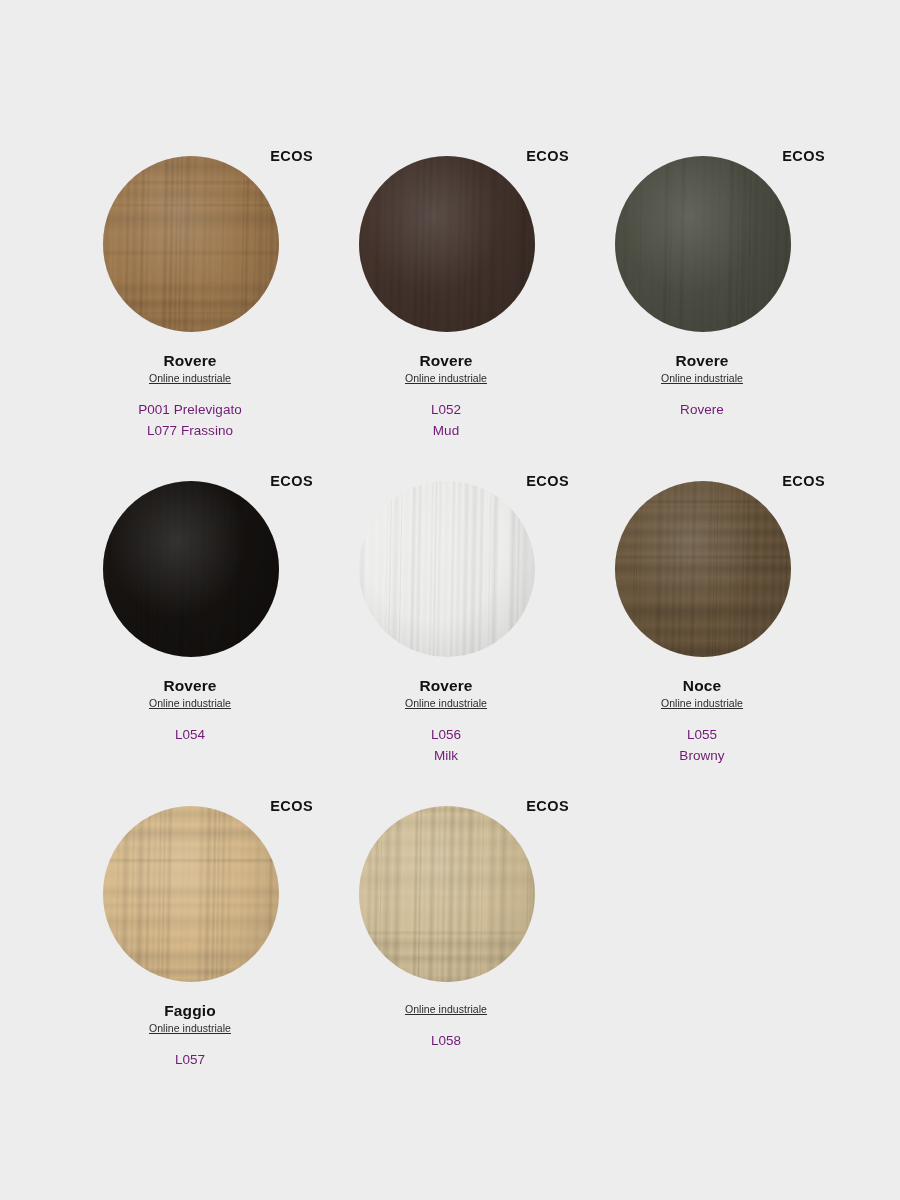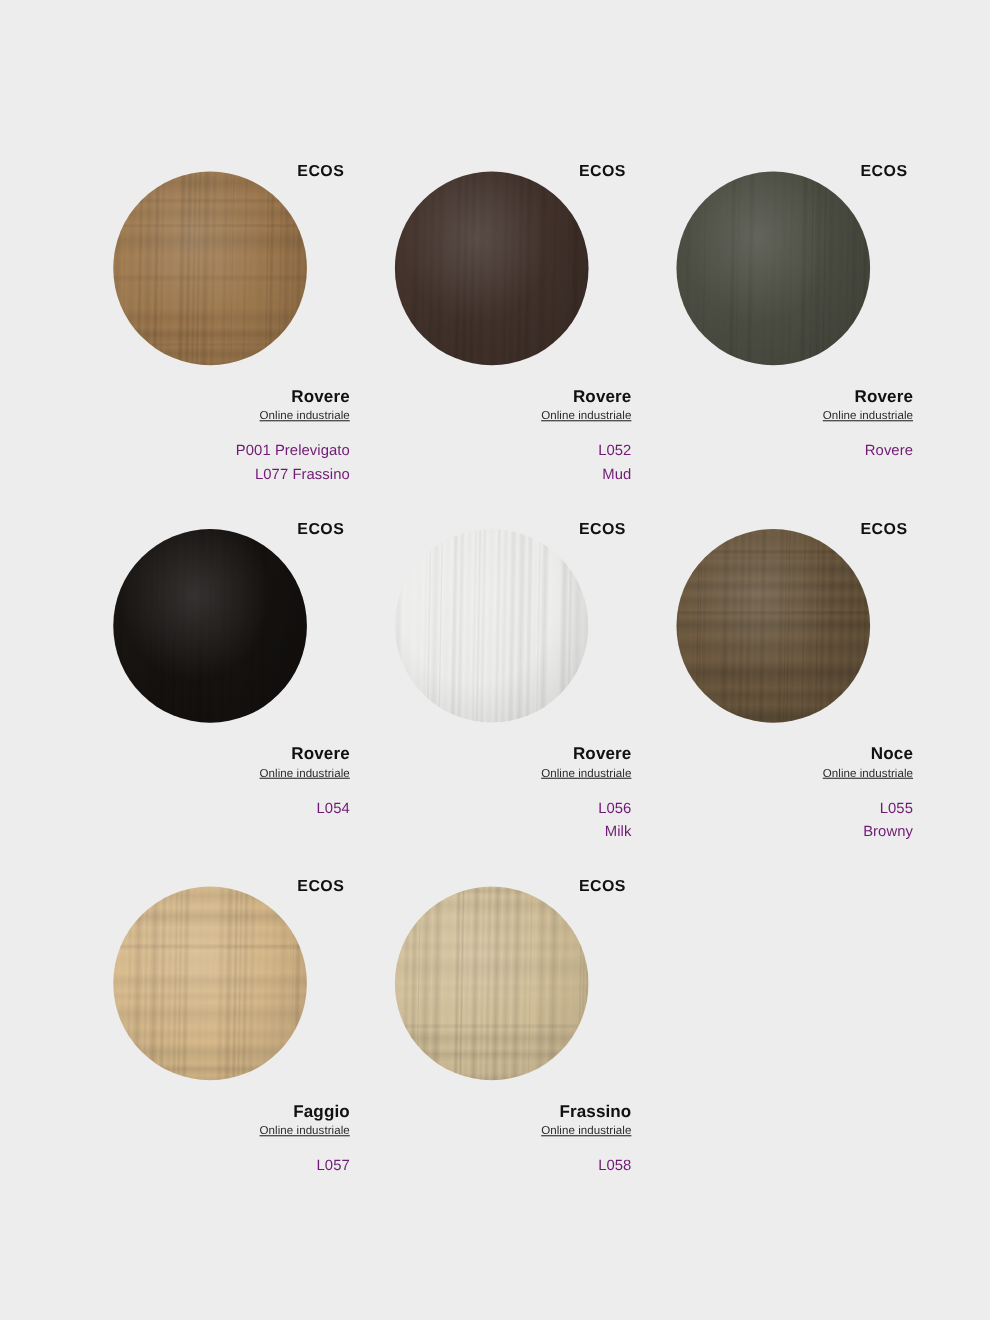--- a/index.html
+++ b/index.html
@@ -60,21 +60,21 @@
     left: 41px;
     top: 16px;
     width: 176px;
     height: 176px;
     border-radius: 50%;
     overflow: hidden;
   }
 
   .caption {
     width: 256px;
-    text-align: right;
+    text-align: center;
     padding-top: 11px;
   }
 
   .species {
     font-size: 15.5px;
     font-weight: 700;
     letter-spacing: 0.1px;
     line-height: 1.25;
     color: #111111;
   }
@@ -264,21 +264,20 @@
           <div class="brand">ECOS</div>
           <div class="swatch" style="background: rgb(214, 195, 156);">
             <div class="slats" style="background-size: auto 100%;"></div>
             <div class="grain" style="background-image: linear-gradient(91deg, rgba(0, 0, 0, 0) 0px, rgba(0, 0, 0, 0.02) 4.25px, rgba(0, 0, 0, 0) 8.51px, rgba(0, 0, 0, 0) 8.51px, rgba(0, 0, 0, 0.15) 11.91px, rgba(0, 0, 0, 0) 15.32px, rgba(0, 0, 0, 0) 15.32px, rgba(0, 0, 0, 0.196) 18.75px, rgba(0, 0, 0, 0) 22.18px, rgba(0, 0, 0, 0) 22.18px, rgba(0, 0, 0, 0.157) 23.21px, rgba(0, 0, 0, 0) 24.24px, rgba(0, 0, 0, 0) 24.24px, rgba(0, 0, 0, 0.19) 29.48px, rgba(0, 0, 0, 0) 34.72px, rgba(0, 0, 0, 0) 34.72px, rgba(0, 0, 0, 0.196) 39.7px, rgba(0, 0, 0, 0) 44.68px, rgba(0, 0, 0, 0) 44.68px, rgba(0, 0, 0, 0.04) 50.12px, rgba(0, 0, 0, 0) 55.57px, rgba(0, 0, 0, 0) 55.57px, rgba(0, 0, 0, 0.216) 58.17px, rgba(0, 0, 0, 0) 60.78px, rgba(0, 0, 0, 0) 60.78px, rgba(0, 0, 0, 0.216) 62.4px, rgba(0, 0, 0, 0) 64.02px, rgba(0, 0, 0, 0) 64.02px, rgba(0, 0, 0, 0.07) 67.14px, rgba(0, 0, 0, 0) 70.27px, rgba(0, 0, 0, 0) 70.27px, rgba(0, 0, 0, 0.21) 74.44px, rgba(0, 0, 0, 0) 78.61px, rgba(0, 0, 0, 0) 78.61px, rgba(0, 0, 0, 0.1) 81.02px, rgba(0, 0, 0, 0) 83.44px, rgba(0, 0, 0, 0) 83.44px, rgba(0, 0, 0, 0.153) 86.38px, rgba(0, 0, 0, 0) 89.33px, rgba(0, 0, 0, 0) 89.33px, rgba(0, 0, 0, 0.22) 93.65px, rgba(0, 0, 0, 0) 97.97px, rgba(0, 0, 0, 0) 97.97px, rgba(0, 0, 0, 0.165) 102.59px, rgba(0, 0, 0, 0) 107.21px, rgba(0, 0, 0, 0) 107.21px, rgba(0, 0, 0, 0.204) 112.02px, rgba(0, 0, 0, 0) 116.83px, rgba(0, 0, 0, 0) 116.83px, rgba(0, 0, 0, 0.094) 119.92px, rgba(0, 0, 0, 0) 123px, rgba(0, 0, 0, 0) 123px, rgba(0, 0, 0, 0.106) 124.55px, rgba(0, 0, 0, 0) 126.1px, rgba(0, 0, 0, 0) 126.1px, rgba(0, 0, 0, 0.024) 127.61px, rgba(0, 0, 0, 0) 129.11px, rgba(0, 0, 0, 0) 129.11px, rgba(0, 0, 0, 0.157) 134.61px, rgba(0, 0, 0, 0) 140.11px, rgba(0, 0, 0, 0) 140.11px, rgba(0, 0, 0, 0.19) 145.48px, rgba(0, 0, 0, 0) 150.86px, rgba(0, 0, 0, 0) 150.86px, rgba(0, 0, 0, 0.08) 155.72px, rgba(0, 0, 0, 0) 160.59px, rgba(0, 0, 0, 0) 160.59px, rgba(0, 0, 0, 0.008) 164.71px, rgba(0, 0, 0, 0) 168.83px, rgba(0, 0, 0, 0) 168.83px, rgba(0, 0, 0, 0.145) 170.1px, rgba(0, 0, 0, 0) 171.37px, rgba(0, 0, 0, 0) 171.37px, rgba(0, 0, 0, 0.133) 172.98px, rgba(0, 0, 0, 0) 174.6px, rgba(0, 0, 0, 0) 174.6px, rgba(0, 0, 0, 0.19) 176.08px, rgba(0, 0, 0, 0) 177.56px, rgba(0, 0, 0, 0) 177.56px, rgba(0, 0, 0, 0.024) 179.59px, rgba(0, 0, 0, 0) 181.63px, rgba(0, 0, 0, 0) 181.63px, rgba(0, 0, 0, 0.176) 183.97px, rgba(0, 0, 0, 0) 186.32px, rgba(0, 0, 0, 0) 186.32px, rgba(0, 0, 0, 0.098) 190.56px, rgba(0, 0, 0, 0) 194.79px);"></div>
             <div class="grain" style="background-image: linear-gradient(rgba(0, 0, 0, 0) 0px, rgba(0, 0, 0, 0.227) 3.73px, rgba(0, 0, 0, 0) 8.29px, rgba(0, 0, 0, 0) 8.29px, rgba(0, 0, 0, 0.176) 17.01px, rgba(0, 0, 0, 0) 27.68px, rgba(0, 0, 0, 0) 27.68px, rgba(0, 0, 0, 0.1) 36.78px, rgba(0, 0, 0, 0) 47.9px, rgba(0, 0, 0, 0) 47.9px, rgba(0, 0, 0, 0.118) 53.97px, rgba(0, 0, 0, 0) 61.38px, rgba(0, 0, 0, 0) 61.38px, rgba(0, 0, 0, 0.145) 72.97px, rgba(0, 0, 0, 0) 87.15px, rgba(0, 0, 0, 0) 87.15px, rgba(0, 0, 0, 0.05) 92.14px, rgba(0, 0, 0, 0) 98.25px, rgba(0, 0, 0, 0) 98.25px, rgba(0, 0, 0, 0.04) 109.94px, rgba(0, 0, 0, 0) 124.24px, rgba(0, 0, 0, 0) 124.24px, rgba(0, 0, 0, 0.208) 126.75px, rgba(0, 0, 0, 0) 129.83px, rgba(0, 0, 0, 0) 129.83px, rgba(0, 0, 0, 0.243) 137.45px, rgba(0, 0, 0, 0) 146.76px, rgba(0, 0, 0, 0) 146.76px, rgba(0, 0, 0, 0.243) 152.29px, rgba(0, 0, 0, 0) 159.04px, rgba(0, 0, 0, 0) 159.04px, rgba(0, 0, 0, 0.004) 163.87px, rgba(0, 0, 0, 0) 169.78px, rgba(0, 0, 0, 0) 169.78px, rgba(0, 0, 0, 0.286) 178.4px, rgba(0, 0, 0, 0) 188.94px, rgba(0, 0, 0, 0) 188.94px, rgba(0, 0, 0, 0.125) 196.5px, rgba(0, 0, 0, 0) 205.75px); opacity: 0.34;"></div>
             <div class="slats" style="background-image: linear-gradient(104deg, rgba(236, 224, 196, 0.2) 0%, rgba(255, 255, 255, 0) 34%, rgba(255, 255, 255, 0) 64%, rgba(182, 161, 120, 0.16) 100%);"></div>
             <div class="vignette"></div>
           </div>
         </div>
         <div class="caption">
-          <div class="species">Frassino</div>
           <div class="collection">Online industriale</div>
           <div class="codes">
             <span class="code-line">L058</span>
           </div>
         </div>
       </div>
     </div>
 </div>
 
 </body></html>

